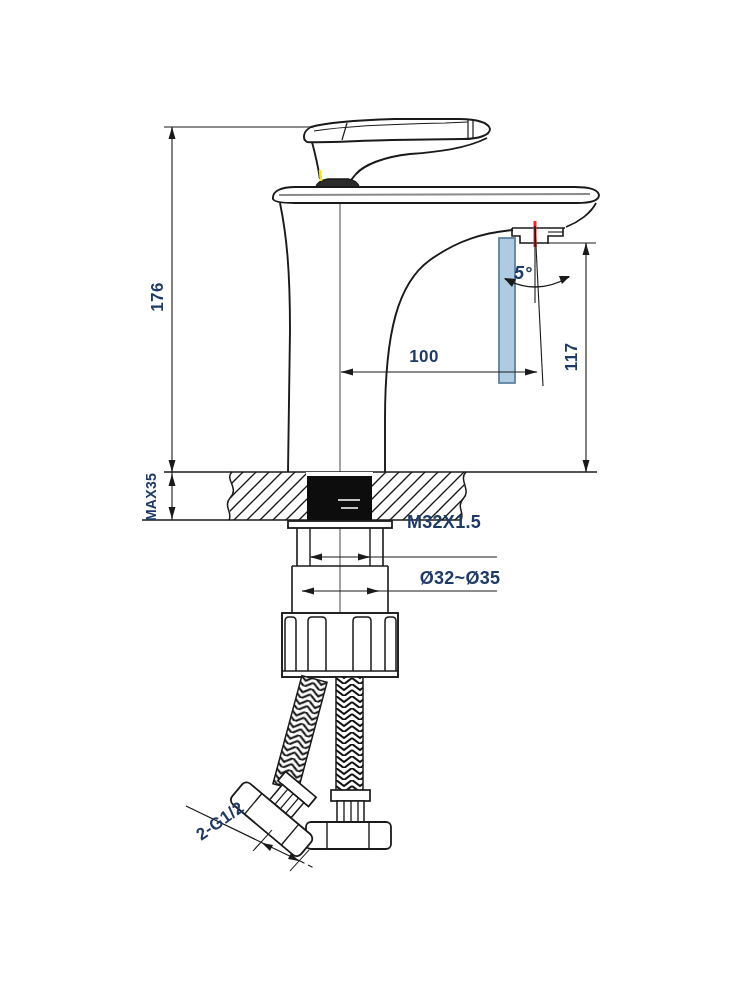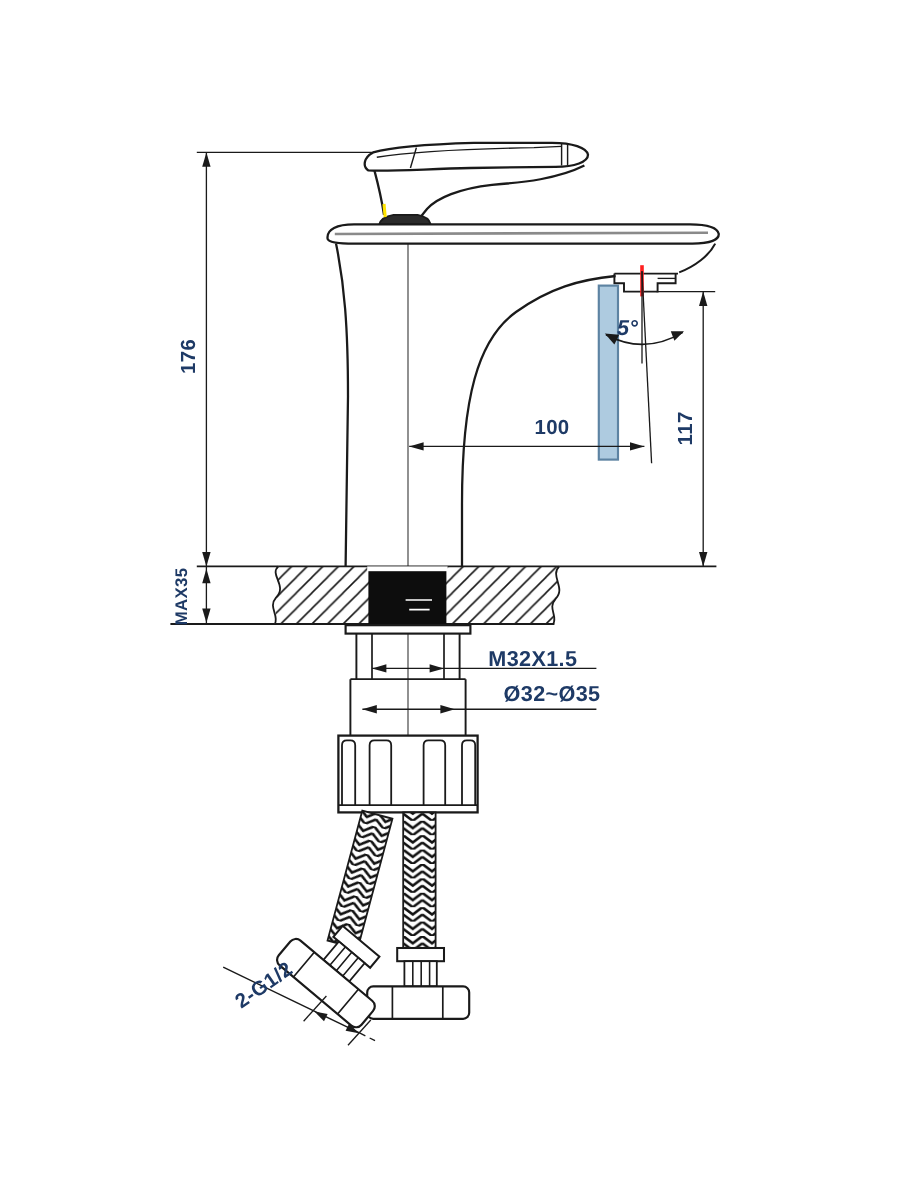--- a/index.html
+++ b/index.html
@@ -174,20 +174,20 @@
     <path d="M300,861 L316,869" stroke-width="1.1" stroke-dasharray="5,4"></path>
     <path d="M253,851 L272,830" stroke-width="1.1"></path>
     <path d="M290,871 L309,850" stroke-width="1.1"></path>
     <polygon points="262,843 270,851 273,845" fill="#1a1a1a" stroke="none"></polygon>
     <polygon points="299,861 288,859 291,853" fill="#1a1a1a" stroke="none"></polygon>
   </g>
 </svg>
 
 <div class="dim-label rot" style="left:157px;top:297px;">176</div>
 <div class="dim-label rot small" style="left:151px;top:497px;">MAX35</div>
-<div class="dim-label" style="left:460px;top:356px;text-align:center;">100</div>
+<div class="dim-label" style="left:424px;top:356px;text-align:center;">100</div>
 <div class="dim-label rot" style="left:571px;top:357px;">117</div>
 <div class="dim-label italic big" style="left:523px;top:273px;">5°</div>
-<div class="dim-label big" style="left:444px;top:549px;text-align:center;">M32X1.5</div>
+<div class="dim-label big" style="left:444px;top:522px;text-align:center;">M32X1.5</div>
 <div class="dim-label big" style="left:460px;top:578px;">Ø32~Ø35</div>
 <div class="dim-label rot-hose" style="left:220px;top:821px;">2-G1/2</div>
 
 </div>
 
 </body></html>

